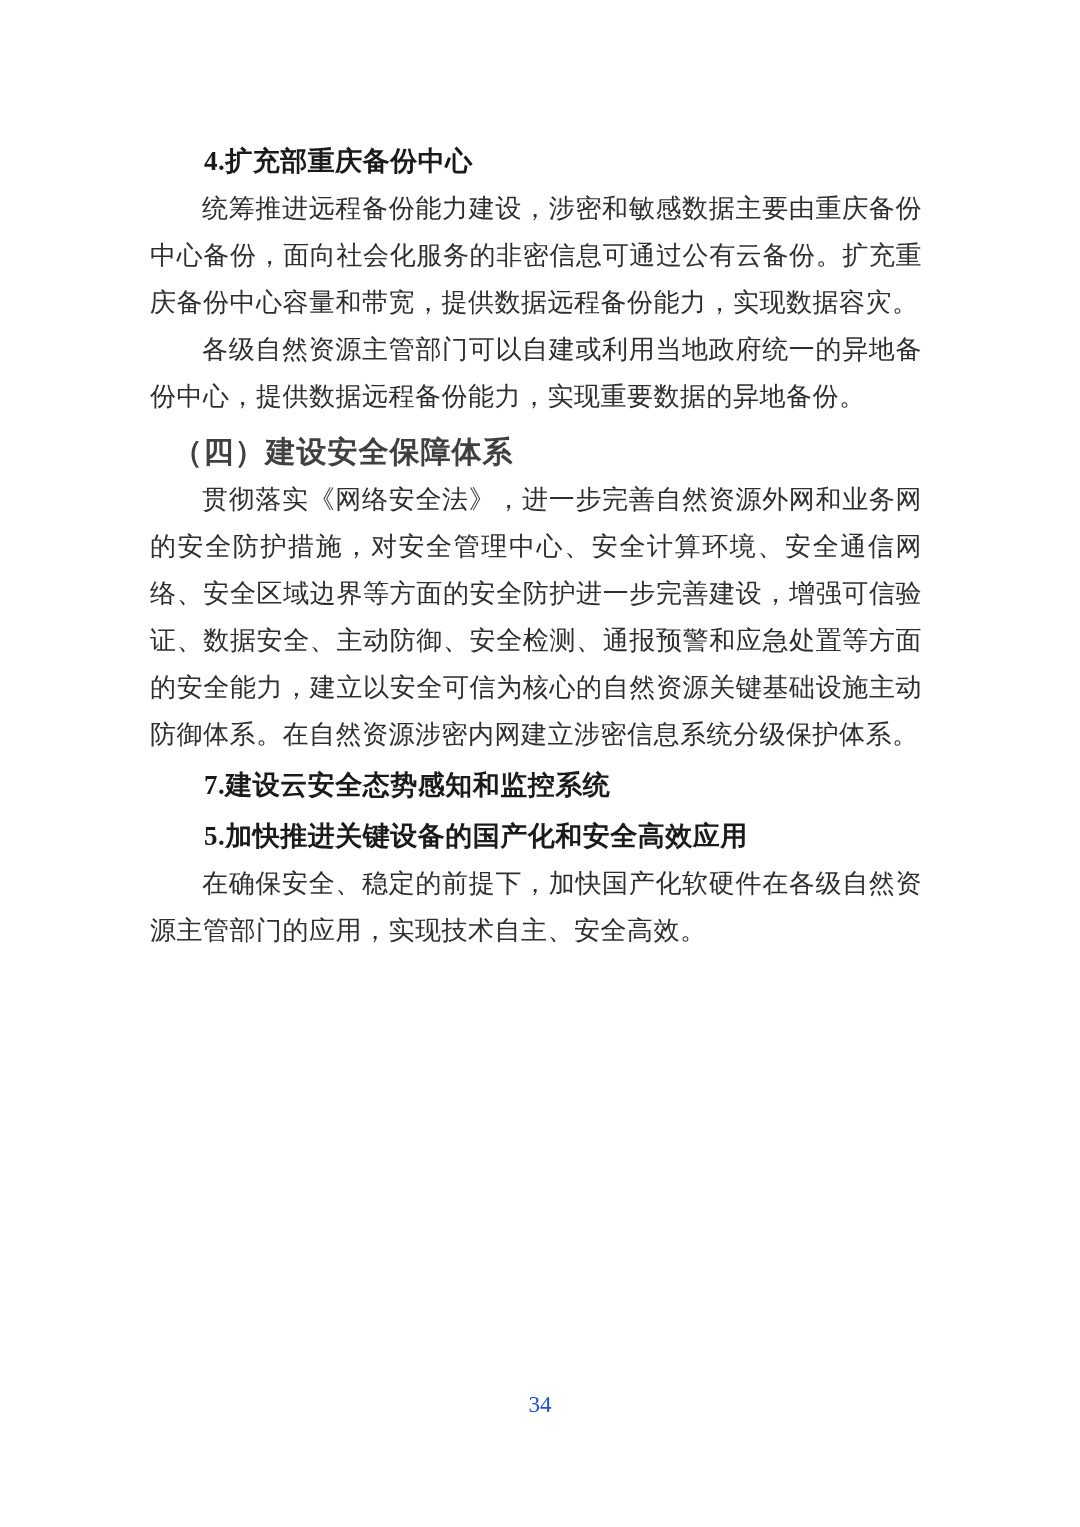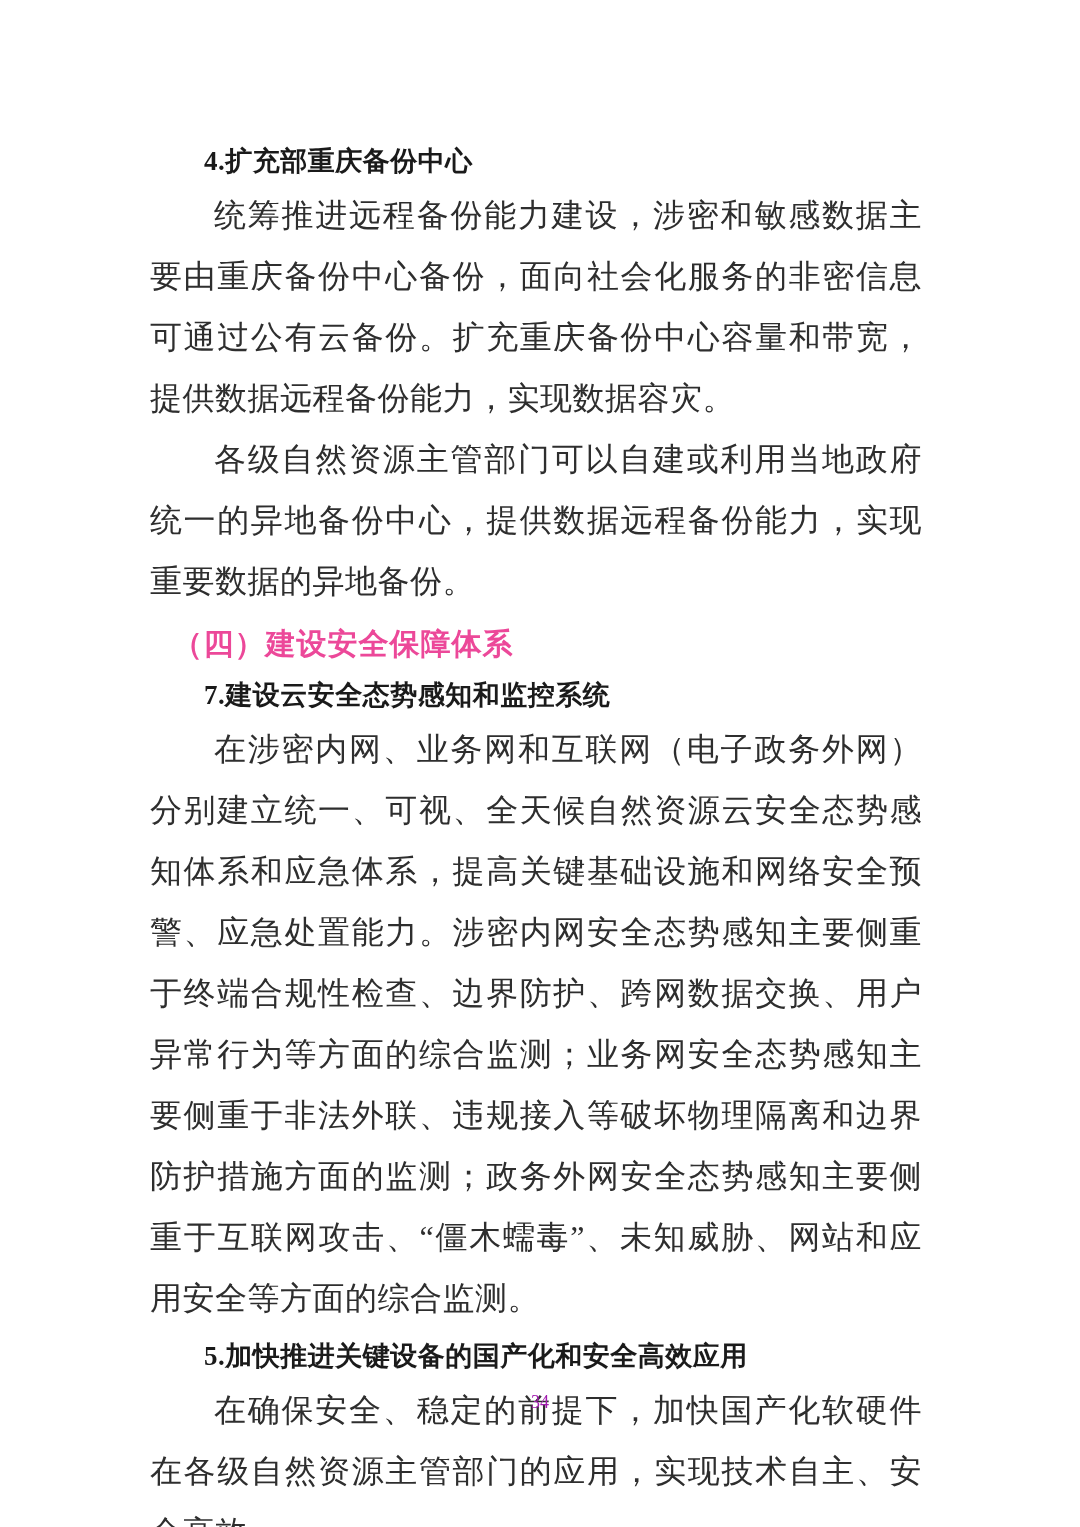--- a/index.html
+++ b/index.html
@@ -15,22 +15,22 @@
     color: #2b2b2b;
     overflow: hidden;
   }
   .page-inner {
     position: absolute;
     left: 150px;
     top: 134px;
     width: 772px;
   }
   .para {
-    font-size: 32px;
-    line-height: 61px;
+    font-size: 26px;
+    line-height: 47px;
     text-align: justify;
     text-indent: 2em;
     margin: 0;
     color: #2e2e2e;
     letter-spacing: 0.5px;
   }
   .h-num {
     font-size: 27px;
     line-height: 47px;
     font-weight: bold;
@@ -39,40 +39,40 @@
     color: #1a1a1a;
     letter-spacing: 0.5px;
   }
   .h-section {
     font-family: "Liberation Sans", "DejaVu Sans", sans-serif;
     font-size: 30px;
     line-height: 48px;
     font-weight: bold;
     text-indent: 0.75em;
     margin: 8px 0 0 0;
-    color: #ec4899;
+    color: #404040;
     letter-spacing: 1px;
   }
   .page-number {
     position: absolute;
     left: 0;
     top: 1392px;
     width: 1080px;
     text-align: center;
-    font-size: 18px;
-    color: #a21caf;
+    font-size: 23px;
+    color: #1d4ed8;
   }
 </style>
 </head>
 <body>
 
 <div class="page-inner">
   <h3 class="h-num">4.扩充部重庆备份中心</h3>
   <p class="para">统筹推进远程备份能力建设，涉密和敏感数据主要由重庆备份中心备份，面向社会化服务的非密信息可通过公有云备份。扩充重庆备份中心容量和带宽，提供数据远程备份能力，实现数据容灾。</p>
   <p class="para">各级自然资源主管部门可以自建或利用当地政府统一的异地备份中心，提供数据远程备份能力，实现重要数据的异地备份。</p>
   <h2 class="h-section">（四）建设安全保障体系</h2>
+  <p class="para">贯彻落实《网络安全法》，进一步完善自然资源外网和业务网的安全防护措施，对安全管理中心、安全计算环境、安全通信网络、安全区域边界等方面的安全防护进一步完善建设，增强可信验证、数据安全、主动防御、安全检测、通报预警和应急处置等方面的安全能力，建立以安全可信为核心的自然资源关键基础设施主动防御体系。在自然资源涉密内网建立涉密信息系统分级保护体系。</p>
   <h3 class="h-num">7.建设云安全态势感知和监控系统</h3>
-  <p class="para">在涉密内网、业务网和互联网（电子政务外网）分别建立统一、可视、全天候自然资源云安全态势感知体系和应急体系，提高关键基础设施和网络安全预警、应急处置能力。涉密内网安全态势感知主要侧重于终端合规性检查、边界防护、跨网数据交换、用户异常行为等方面的综合监测；业务网安全态势感知主要侧重于非法外联、违规接入等破坏物理隔离和边界防护措施方面的监测；政务外网安全态势感知主要侧重于互联网攻击、“僵木蠕毒”、未知威胁、网站和应用安全等方面的综合监测。</p>
   <h3 class="h-num">5.加快推进关键设备的国产化和安全高效应用</h3>
   <p class="para">在确保安全、稳定的前提下，加快国产化软硬件在各级自然资源主管部门的应用，实现技术自主、安全高效。</p>
 </div>
 
 <div class="page-number">34</div>
 
 </body></html>

